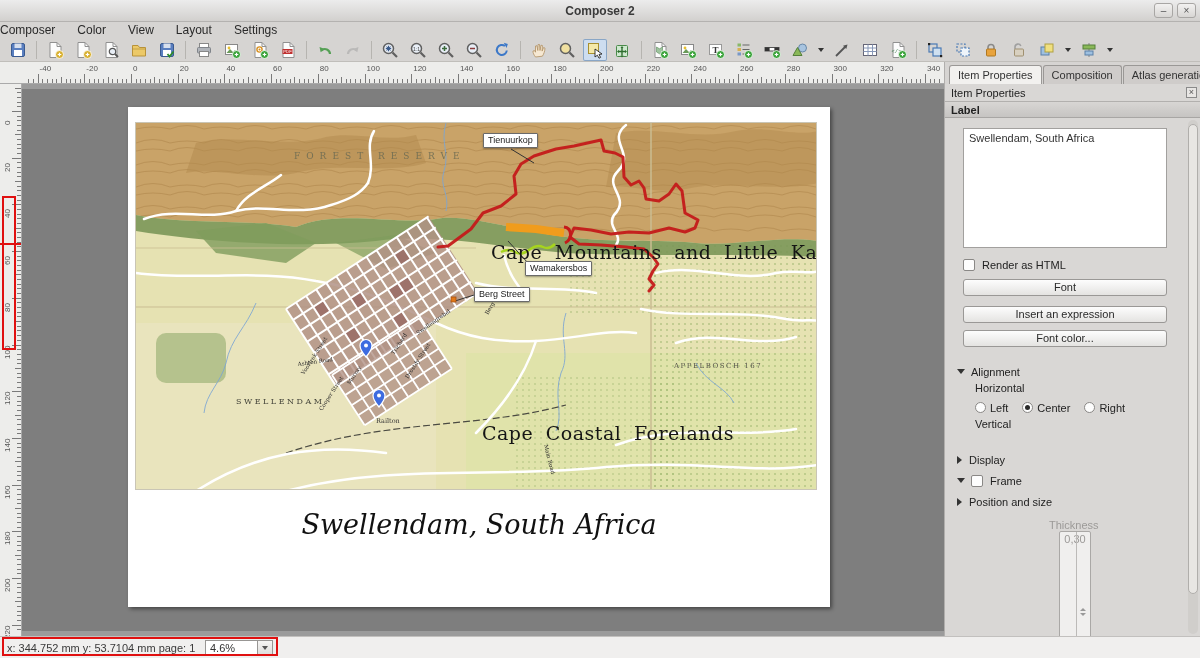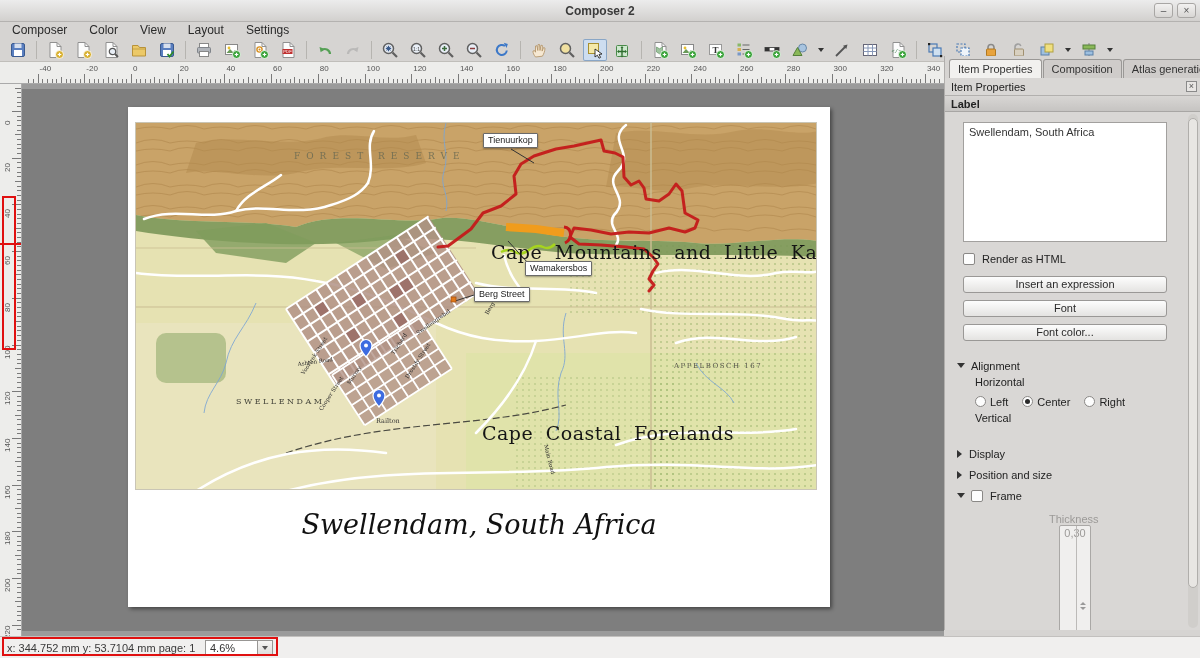--- a/index.html
+++ b/index.html
@@ -10,21 +10,21 @@
   .titlebar { position:absolute; left:0; top:0; width:1200px; height:22px;
     background:linear-gradient(#ececec,#d2d0ce); border-bottom:1px solid #b4b2b0;
     display:flex; align-items:center; justify-content:center; }
   .titlebar .title { font-weight:bold; font-size:12px; color:#3a3a3a; }
   .winbtns { position:absolute; right:4px; top:3px; display:flex; gap:4px; }
   .winbtn { width:19px; height:15px; border:1px solid #a8a6a4; border-radius:3px;
     background:linear-gradient(#f2f1f0,#d8d6d4); font-size:10px; line-height:13px; text-align:center; color:#555; }
 
   
   .menubar { position:absolute; left:0; top:22px; width:1200px; height:16px;
-    background:#d6d4d2; display:flex; align-items:center; padding-left:12px; gap:22px; }
+    background:#d6d4d2; display:flex; align-items:center; padding-left:0; gap:22px; }
   .menubar span { font-size:12px; color:#2a2a2a; }
 
   
   .toolbar { position:absolute; left:0; top:38px; width:1200px; height:24px;
     background:#d6d4d2; border-bottom:1px solid #c0beba; display:flex; align-items:center; padding-left:6px; }
   .tbtn { width:24px; height:22px; display:flex; align-items:center; justify-content:center; border-radius:2px; position:relative; flex:0 0 auto; margin-right:4px;}
   .tbtn svg { width:18px; height:18px; }
   .tbtn.active { background:#cdddf0; box-shadow:inset 0 0 0 1px #89a6c6; }
   .tbtn.disabled { opacity:.45; }
   .tsep { width:1px; height:18px; background:#b6b4b0; margin:0 6px 0 2px; flex:0 0 auto; }
@@ -49,21 +49,21 @@
   .mapframe svg.mapart { position:absolute; left:0; top:0; }
   .pagetitle { position:absolute; left:0; top:402px; width:702px; text-align:center;
     font-family:"DejaVu Serif", serif; font-style:italic; font-size:27px; color:#111; }
 
   .callout { position:absolute; background:#fff; border:1px solid #6a6a6a; padding:1px 4px 2px 4px;
     font-size:9px; color:#222; white-space:nowrap; box-shadow:0 1px 2px rgba(0,0,0,.35); border-radius:1px;}
   .regionlabel { position:absolute; font-family:"DejaVu Serif", serif; font-size:19px; color:#151515;
     white-space:nowrap; word-spacing:6px; letter-spacing:.5px; }
 
   
-  .rightcol { position:absolute; left:944px; top:56px; width:256px; height:574px; background:#d9d7d5; border-left:1px solid #b0aeac; }
+  .rightcol { position:absolute; left:944px; top:62px; width:256px; height:574px; background:#d9d7d5; border-left:1px solid #b0aeac; }
   .ptabs { position:absolute; left:0; top:0; width:256px; height:22px; display:flex; align-items:flex-end; padding-left:4px; background:#d6d4d2;}
   .ptab { font-size:11px; padding:3px 8px 3px 8px; border:1px solid #9a9896; border-bottom:none; background:#cfccca;
     border-radius:3px 3px 0 0; margin-right:1px; color:#333; white-space:nowrap;}
   .ptab.active { background:#f2f1ef; font-weight:normal; position:relative; z-index:2; }
   .dockhead { position:absolute; left:0; top:22px; width:256px; height:17px; display:flex; align-items:center; padding:0 4px 0 6px; font-size:11px; color:#222;}
   .dockclose { margin-left:auto; width:11px; height:11px; border:1px solid #8a8a8a; font-size:9px; line-height:9px; text-align:center; color:#555; background:#e8e6e4;}
   .sectionbar { position:absolute; left:0; top:39px; width:256px; height:17px; background:linear-gradient(#d8d6d4,#c6c4c2);
     border-top:1px solid #b2b0ae; border-bottom:1px solid #a8a6a4; font-weight:bold; font-size:11px; padding:2px 0 0 6px; color:#222;}
   .pscroll { position:absolute; left:0; top:56px; width:242px; height:518px; overflow:hidden; font-size:11px; }
   .pscrollbar { position:absolute; right:2px; top:58px; width:10px; height:514px; background:#d0cecb; border-radius:5px; }
@@ -918,22 +918,22 @@
 
   <div class="pscroll">
     <div style="height:8px"></div>
     <div class="ptextarea">Swellendam, South Africa</div>
 
     <div class="prow pcheckrow">
       <span class="cbox"></span>
       <span>Render as HTML</span>
     </div>
 
+    <div class="pbtn">Font</div>
     <div class="pbtn" style="margin-top:10px">Insert an expression</div>
-    <div class="pbtn">Font</div>
     <div class="pbtn">Font color...</div>
 
     <div class="prow sechead" style="margin-top:14px">
       <span class="arrow-exp"></span>
       <span>Alignment</span>
     </div>
     <div class="pindent" style="height:17px">Horizontal</div>
     <div class="rrow">
       <span class="radio"></span>
         <span class="rlab">Left</span>
@@ -942,27 +942,27 @@
       <span class="radio"></span>
         <span class="rlab">Right</span>
     </div>
     <div class="pindent" style="height:17px; margin-top:2px">Vertical</div>
 
     <div class="prow sechead" style="margin-top:14px">
       <span class="arrow-col"></span>
       <span>Display</span>
     </div>
     <div class="prow sechead">
-      <span class="arrow-col"></span>
-      <span>Position and size</span>
-    </div>
-    <div class="prow sechead">
       <span class="arrow-exp"></span>
       <span class="cbox"></span>
       <span>Frame</span>
+    </div>
+    <div class="prow sechead">
+      <span class="arrow-col"></span>
+      <span>Position and size</span>
     </div>
     <div class="thickrow">
       <span class="tl">Thickness</span>
       <span class="spin">
         <span>0,30</span>
         <span class="arrows">
             <i class="up"></i>
             <i class="dn"></i>
           </span>
       </span>

